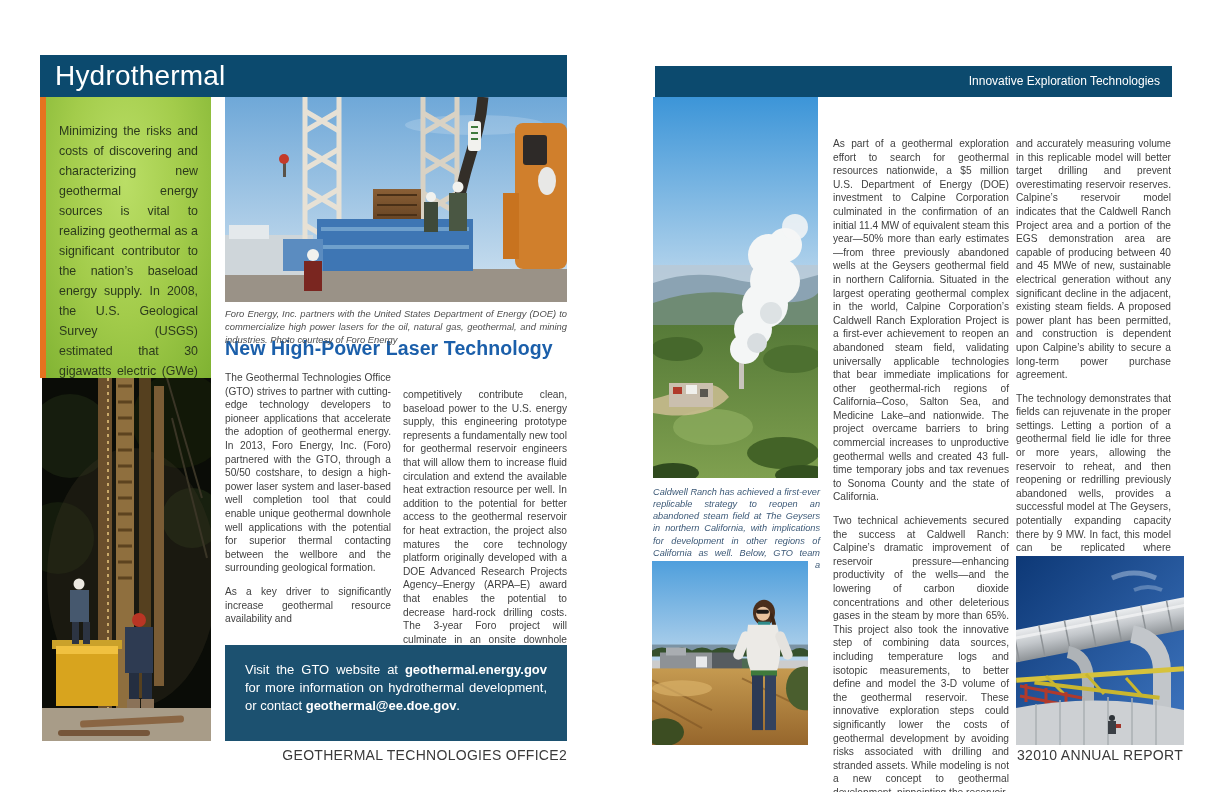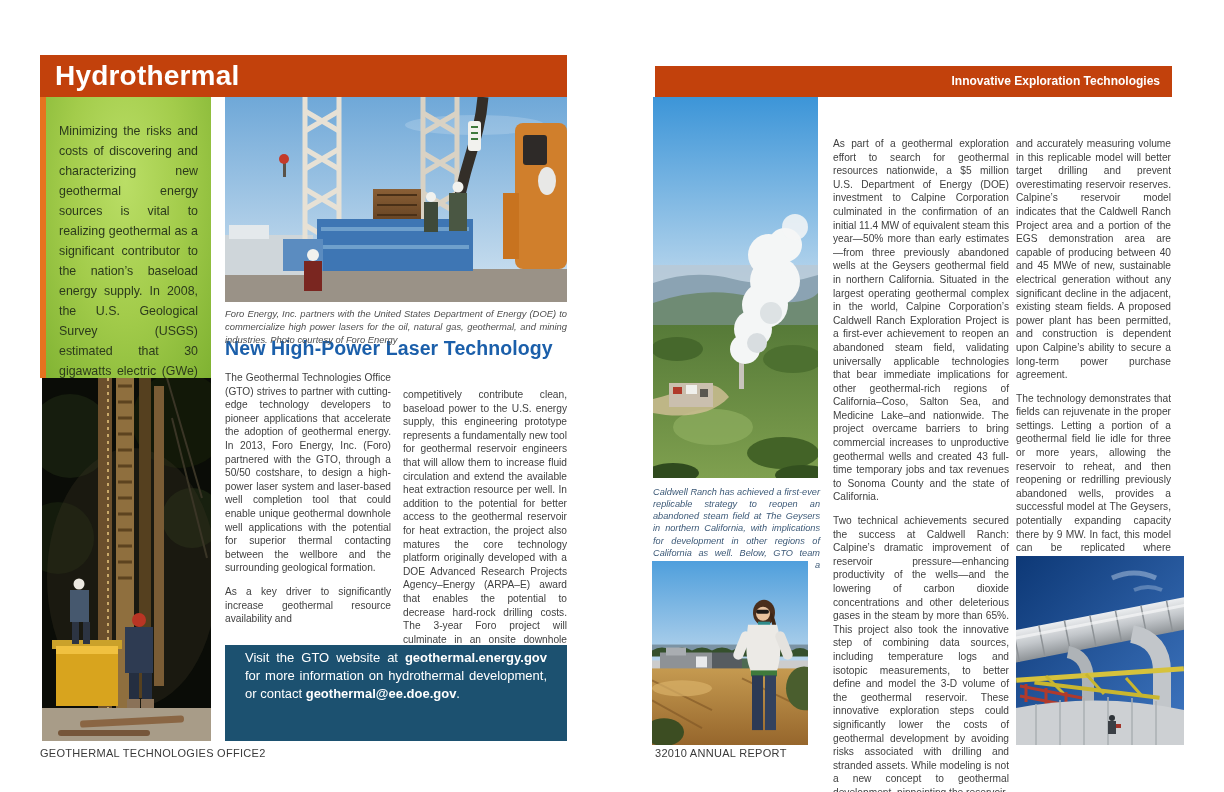--- a/index.html
+++ b/index.html
@@ -4,21 +4,21 @@
 <style>
   html,body{margin:0;padding:0;}
   body{
     width:1224px;height:792px;position:relative;background:#ffffff;
     font-family:"Liberation Sans", sans-serif;color:#3f3f3f;
     -webkit-font-smoothing:antialiased;
   }
   *{box-sizing:border-box;}
   .abs{position:absolute;}
   
-  .banner{background:#c2410c;color:#fff;font-weight:bold;}
+  .banner{background:#0c4a6e;color:#fff;font-weight:normal;}
   .banner-left{left:40px;top:55px;width:527px;height:42px;font-size:28px;line-height:42px;padding-left:15px;letter-spacing:.2px;}
   .banner-right{left:655px;top:66px;width:517px;height:31px;font-size:12px;line-height:31px;text-align:right;padding-right:12px;}
   
   .orange-strip{left:40px;top:97px;width:6px;height:281px;background:#E6731F;}
   .green-box{
     left:46px;top:97px;width:165px;height:281px;
     background:radial-gradient(ellipse at 48% 30%, #bade66 0%, #a3cc4b 48%, #7fb232 100%);
     padding:24px 13px 0 13px;font-size:12.4px;line-height:20px;color:#2c3a1c;text-align:justify;
   }
   
@@ -38,25 +38,25 @@
   .heading-right{left:833px;top:103px;width:352px;}
   .body-col{font-size:10.2px;line-height:13.6px;text-align:justify;color:#3f3f3f;}
   .body-col p{margin:0 0 10px 0;}
   .col-l1{left:225px;top:371px;width:166px;}
   .col-l2{left:403px;top:388px;width:164px;}
   .col-r1{left:833px;top:137px;width:176px;}
   .col-r2{left:1016px;top:137px;width:155px;}
   
   .callout{
     left:225px;top:645px;width:342px;height:96px;background:#1C5170;color:#fff;
-    padding:4px 20px;font-size:13px;line-height:1.4;text-align:justify;
+    padding:16px 20px;font-size:13px;line-height:1.4;text-align:justify;
   }
   .callout b{font-weight:bold;}
   
-  .footer{font-size:11px;color:#3a3a3a;letter-spacing:.3px;display:flex;justify-content:flex-start;}
+  .footer{font-size:14px;color:#3a3a3a;letter-spacing:.3px;display:flex;justify-content:flex-end;}
   .footer-left{left:40px;top:747px;width:527px;}
   .footer-right{left:655px;top:747px;width:528px;}
 </style>
 </head>
 <body>
 
 <div class="abs" style="left:0;top:0;width:1224px;height:792px;">
 
   <div class="abs banner banner-left">
     <span>Hydrothermal</span>

